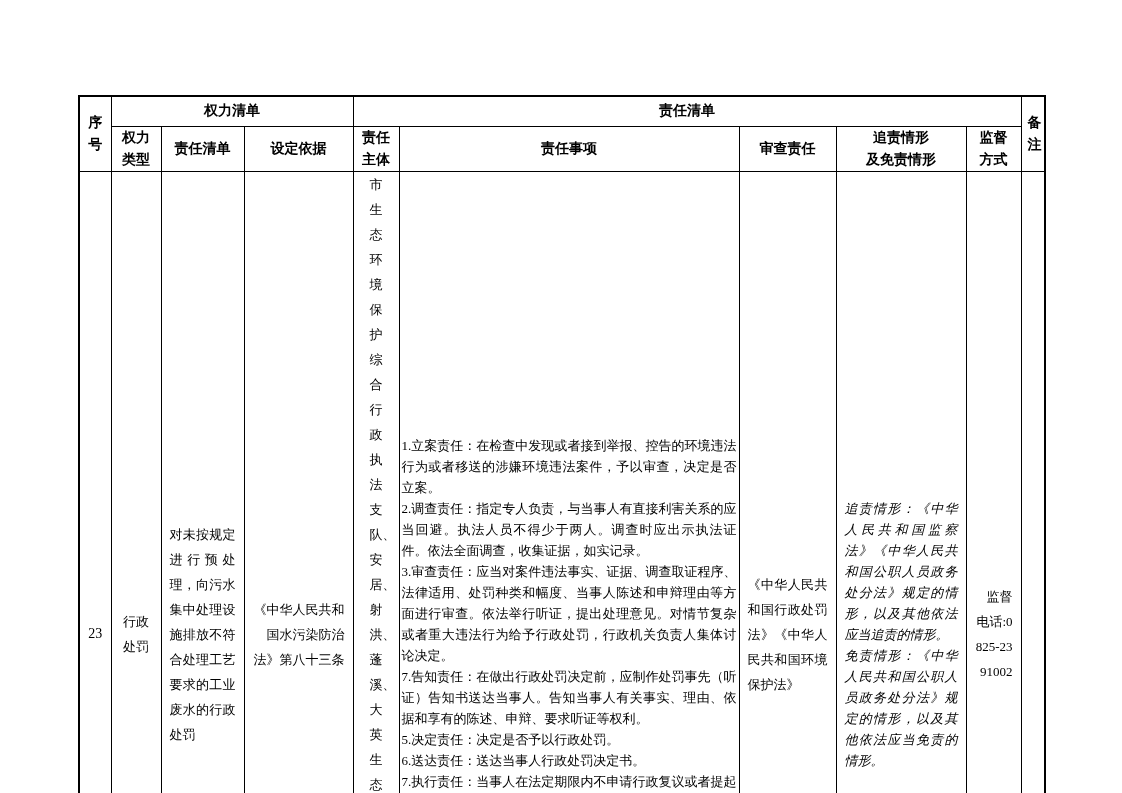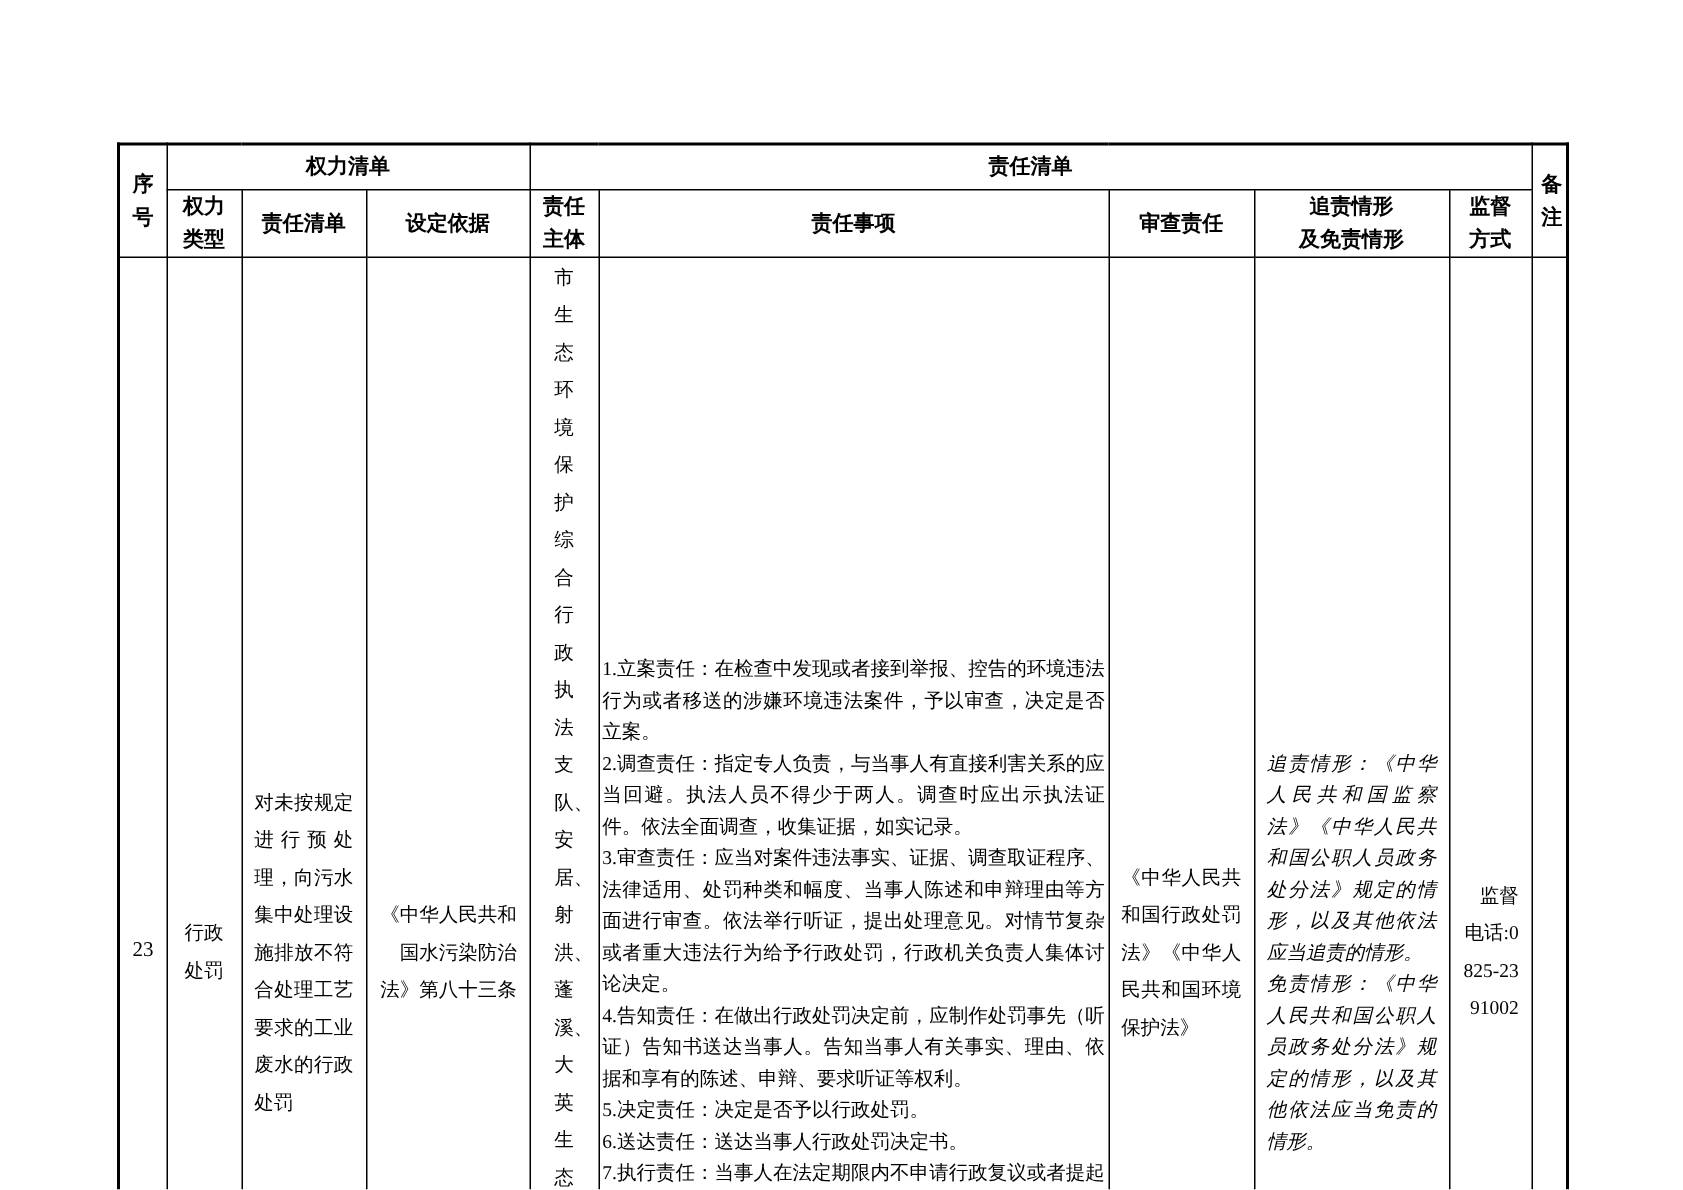--- a/index.html
+++ b/index.html
@@ -117,21 +117,21 @@
         <td class="c-serial">23</td>
         <td class="c-ptype">行政
 处罚</td>
         <td class="c-pname">对未按规定进行预处理，向污水集中处理设施排放不符合处理工艺要求的工业废水的行政处罚</td>
         <td class="c-basis">《中华人民共和国水污染防治法》第八十三条</td>
         <td class="c-subject">市生态环境保护综合行政执法支队、安居、射洪、蓬溪、大英生态环境保护综合行政执法大队</td>
         <td class="c-duties">
           <div class="duty-item">1.立案责任：在检查中发现或者接到举报、控告的环境违法行为或者移送的涉嫌环境违法案件，予以审查，决定是否立案。</div>
           <div class="duty-item">2.调查责任：指定专人负责，与当事人有直接利害关系的应当回避。执法人员不得少于两人。调查时应出示执法证件。依法全面调查，收集证据，如实记录。</div>
           <div class="duty-item">3.审查责任：应当对案件违法事实、证据、调查取证程序、法律适用、处罚种类和幅度、当事人陈述和申辩理由等方面进行审查。依法举行听证，提出处理意见。对情节复杂或者重大违法行为给予行政处罚，行政机关负责人集体讨论决定。</div>
-          <div class="duty-item">4.告知责任：在做出行政处罚决定前，应制作处罚事先（听证）告知书送达当事人。告知当事人有关事实、理由、依据和享有的陈述、申辩、要求听证等权利。</div>
+          <div class="duty-item">7.告知责任：在做出行政处罚决定前，应制作处罚事先（听证）告知书送达当事人。告知当事人有关事实、理由、依据和享有的陈述、申辩、要求听证等权利。</div>
           <div class="duty-item">5.决定责任：决定是否予以行政处罚。</div>
           <div class="duty-item">6.送达责任：送达当事人行政处罚决定书。</div>
           <div class="duty-item">7.执行责任：当事人在法定期限内不申请行政复议或者提起行政诉讼，又不履行的，申请人民法院强制执行。</div>
           <div class="duty-item">8.其他责任：公开行政处罚决定书。</div>
         </td>
         <td class="c-abasis">《中华人民共和国行政处罚法》《中华人民共和国环境保护法》</td>
         <td class="c-acc">
           <div>追责情形：《中华人民共和国监察法》《中华人民共和国公职人员政务处分法》规定的情形，以及其他依法应当追责的情形。</div>
           <div>免责情形：《中华人民共和国公职人员政务处分法》规定的情形，以及其他依法应当免责的情形。</div>
         </td>

